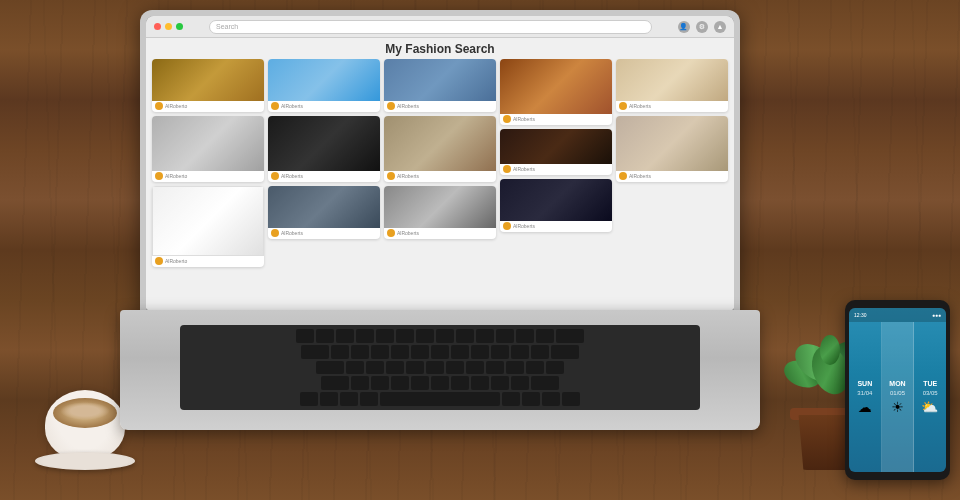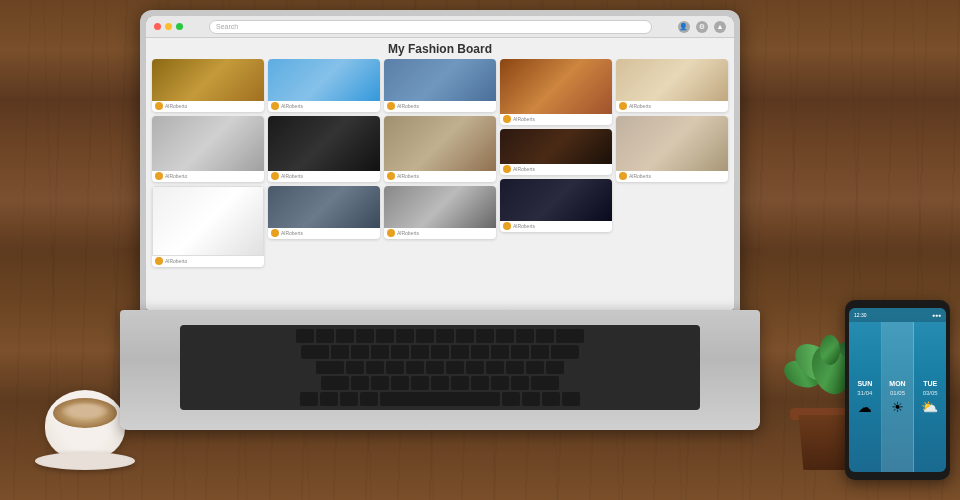--- a/index.html
+++ b/index.html
@@ -526,21 +526,21 @@
           <div class="search-bar">
             <span>Search</span>
           </div>
           <div class="screen-icons">
             <div class="screen-icon">👤</div>
             <div class="screen-icon">⚙</div>
             <div class="screen-icon">▲</div>
           </div>
         </div>
 
-        <div class="board-title">My Fashion Board</div>
+        <div class="board-title">My Fashion Search</div>
 
         <div class="masonry-grid">
 
           <div class="masonry-col">
             <div class="pin-card">
               <div class="img-shoes-brown pin-img"></div>
               <div class="pin-user">
                 <div class="pin-avatar"></div>
                 <span class="pin-username">AlRoberto</span>
               </div>

